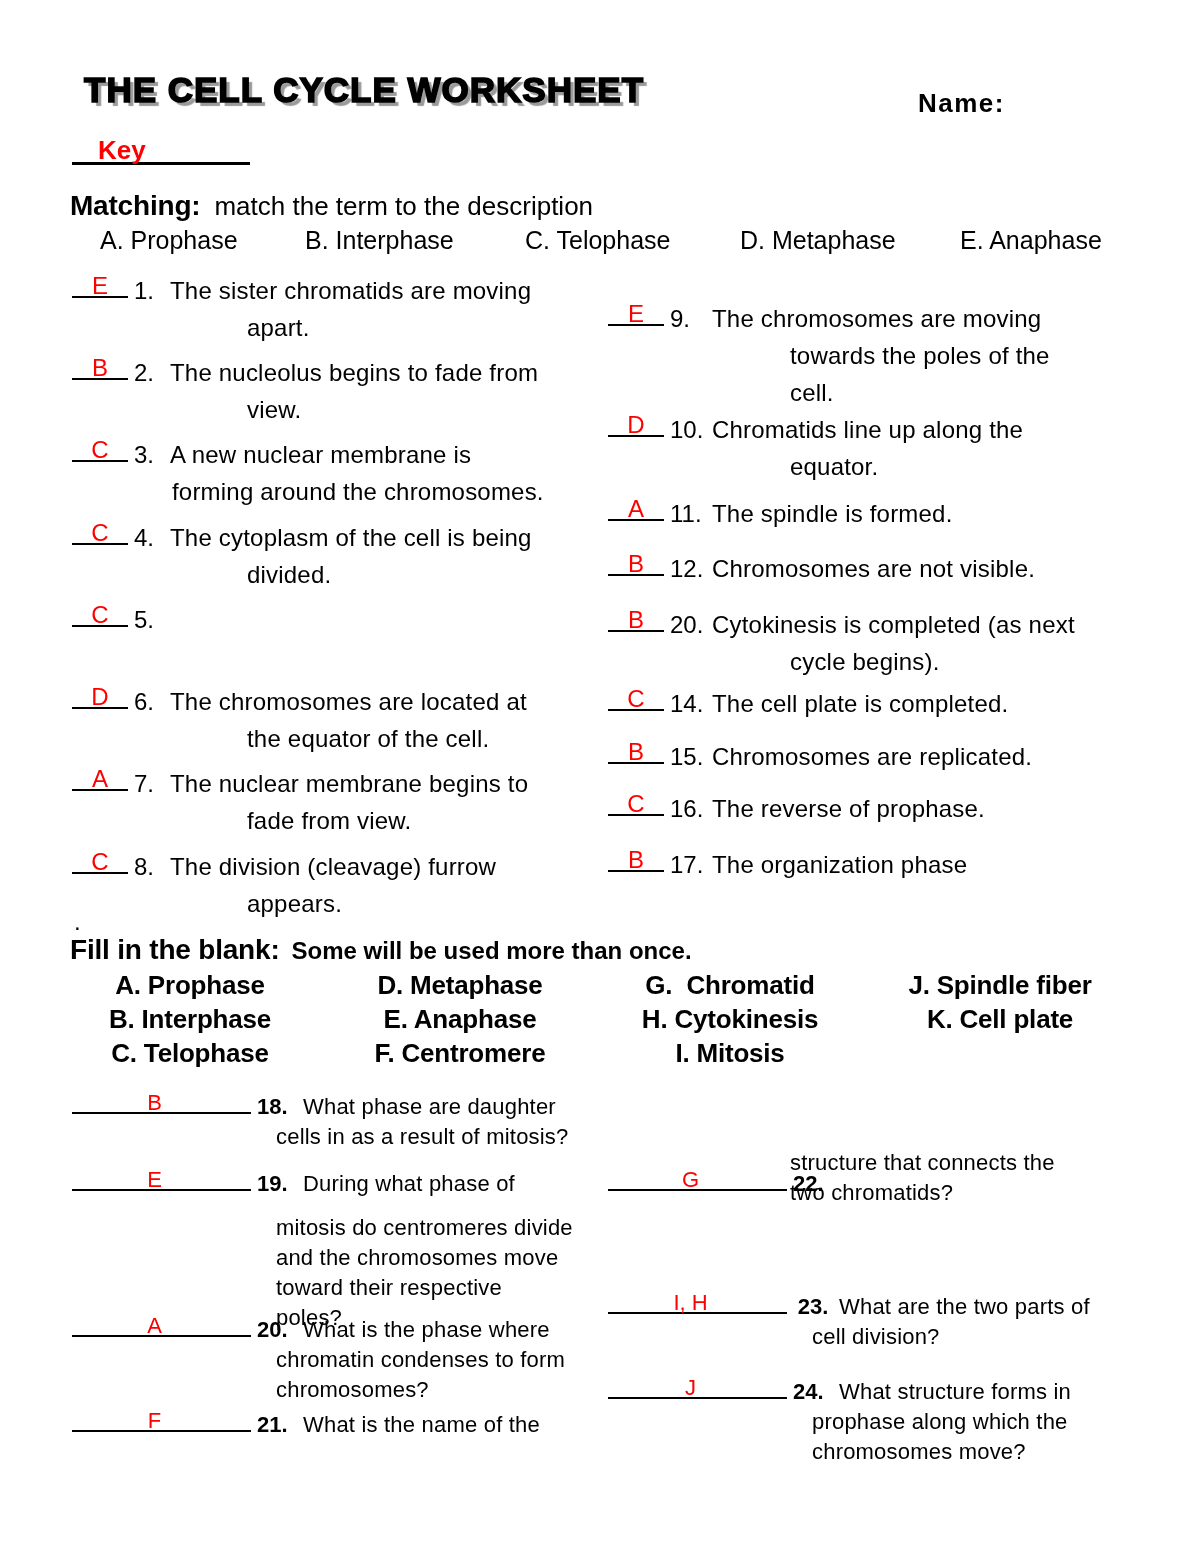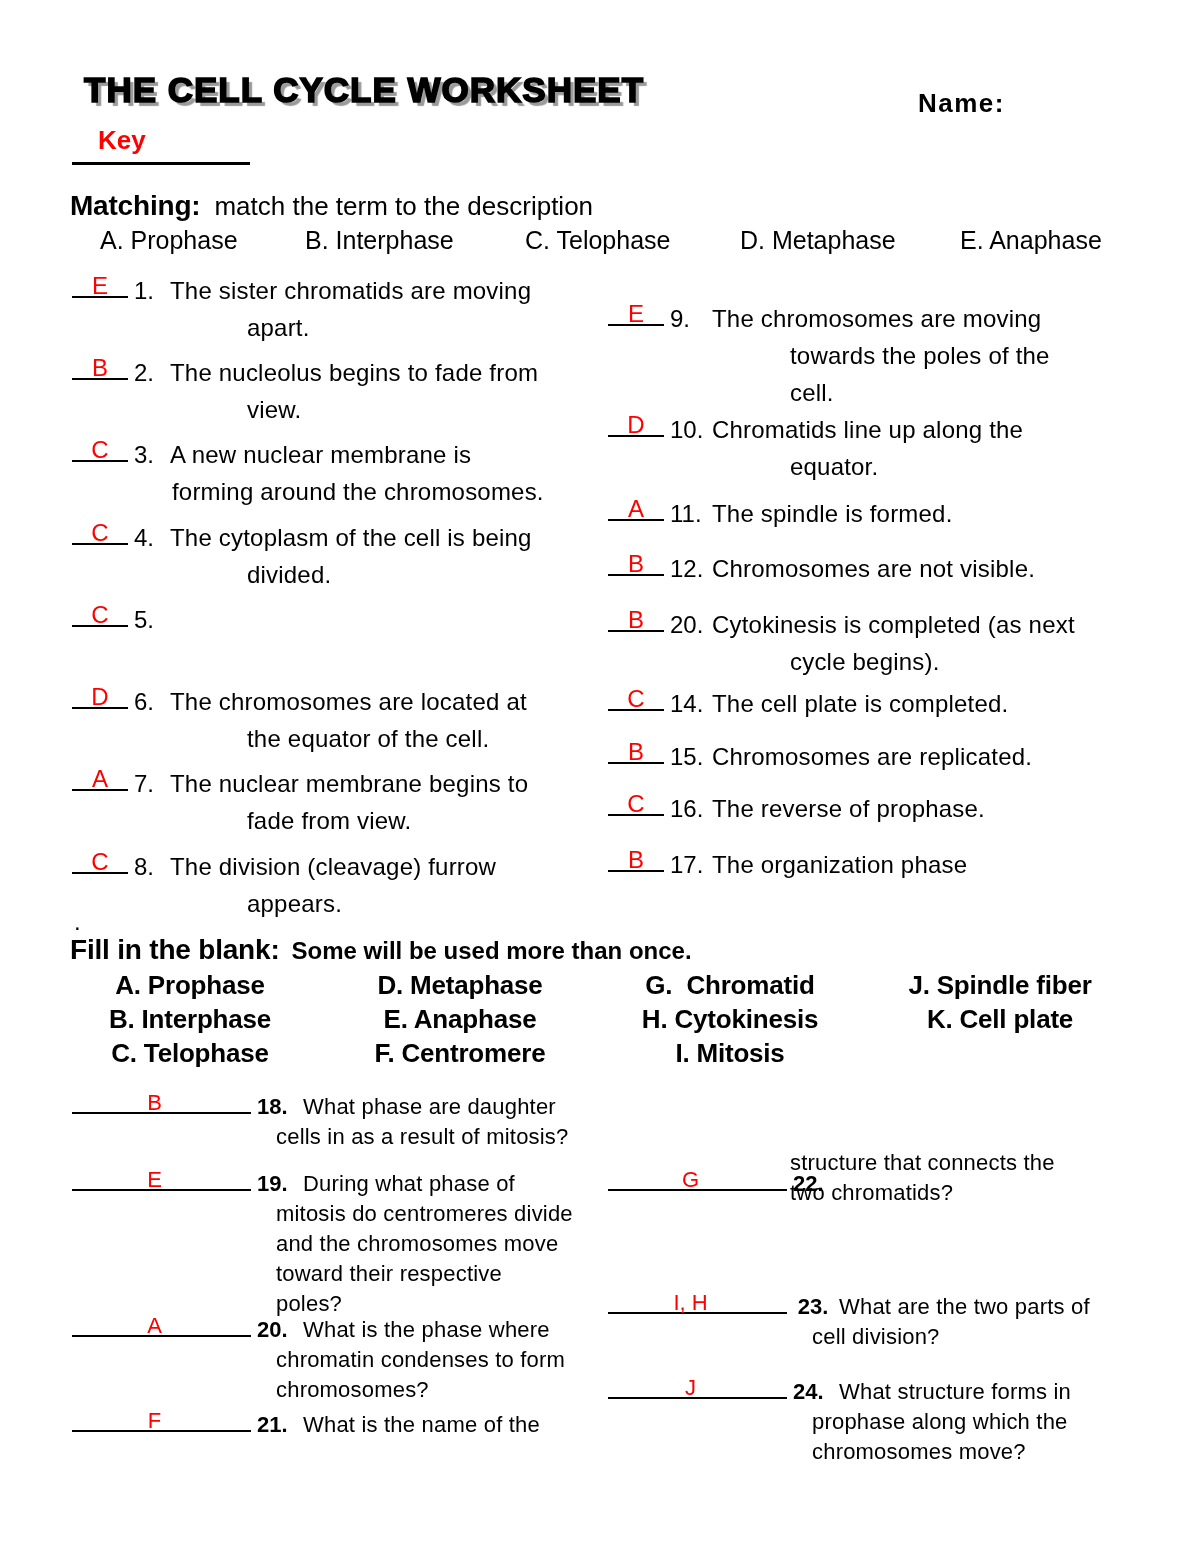--- a/index.html
+++ b/index.html
@@ -5,21 +5,21 @@
   html,body{margin:0;padding:0;background:#fff;}
   #page{position:relative;width:1200px;height:1553px;background:#ffffff;overflow:hidden;
         font-family:"Liberation Sans","DejaVu Sans",sans-serif;color:#000;}
 
   
   #title{position:absolute;left:84px;top:70px;margin:0;font-size:35px;font-weight:bold;
          letter-spacing:1px;-webkit-text-stroke:1.6px #000;
          text-shadow:4px 4px 1px #9a9a9a;white-space:pre;}
   #name-label{position:absolute;left:918px;top:88px;font-size:26px;font-weight:bold;letter-spacing:1.5px;}
   #key-blank{position:absolute;left:72px;top:128px;width:178px;height:34px;
-             border-bottom:3px solid #000;display:flex;}
+             border-bottom:3px solid #000;display:flex;align-items:flex-end;}
   #key-ans{color:#ff0000;font-size:26px;font-weight:bold;padding-left:26px;line-height:24px;}
 
   
   #match-head{position:absolute;left:70px;top:190px;white-space:pre;}
   #fill-head{position:absolute;left:70px;top:934px;white-space:pre;}
   .h{font-weight:bold;font-size:28px;letter-spacing:-0.2px;}
   .sub{font-size:26px;margin-left:14px;}
   .sub2{font-size:24px;font-weight:bold;margin-left:12px;}
 
   
@@ -248,21 +248,21 @@
           <div style="margin-left: -27px;">cells in as a result of mitosis?</div>
         </div>
       </div>
       <div class="q f" style="left: 72px; top: 1169px;">
         <span class="blank">
           <span class="ans">E</span>
         </span>
         <span class="num" style="width: 40px;">19.</span>
         <div class="lines">
           <div>During what phase of</div>
-          <div style="margin-left: -27px;">mitosis do centromeres divide</div>
+          <div style="margin-left: -27px; margin-top: 14px;">mitosis do centromeres divide</div>
           <div style="margin-left: -27px;">and the chromosomes move</div>
           <div style="margin-left: -27px;">toward their respective</div>
           <div style="margin-left: -27px;">poles?</div>
         </div>
       </div>
       <div class="q f" style="left: 72px; top: 1315px;">
         <span class="blank">
           <span class="ans">A</span>
         </span>
         <span class="num" style="width: 40px;">20.</span>

